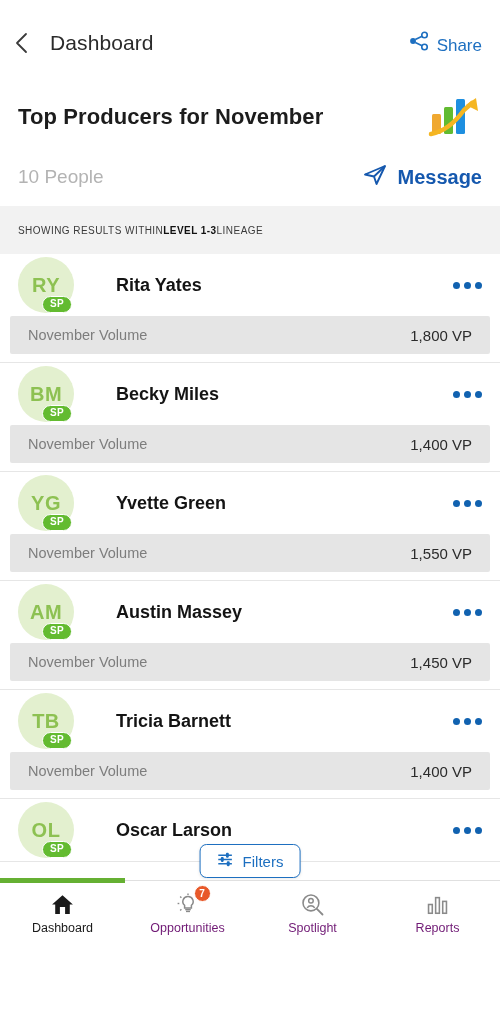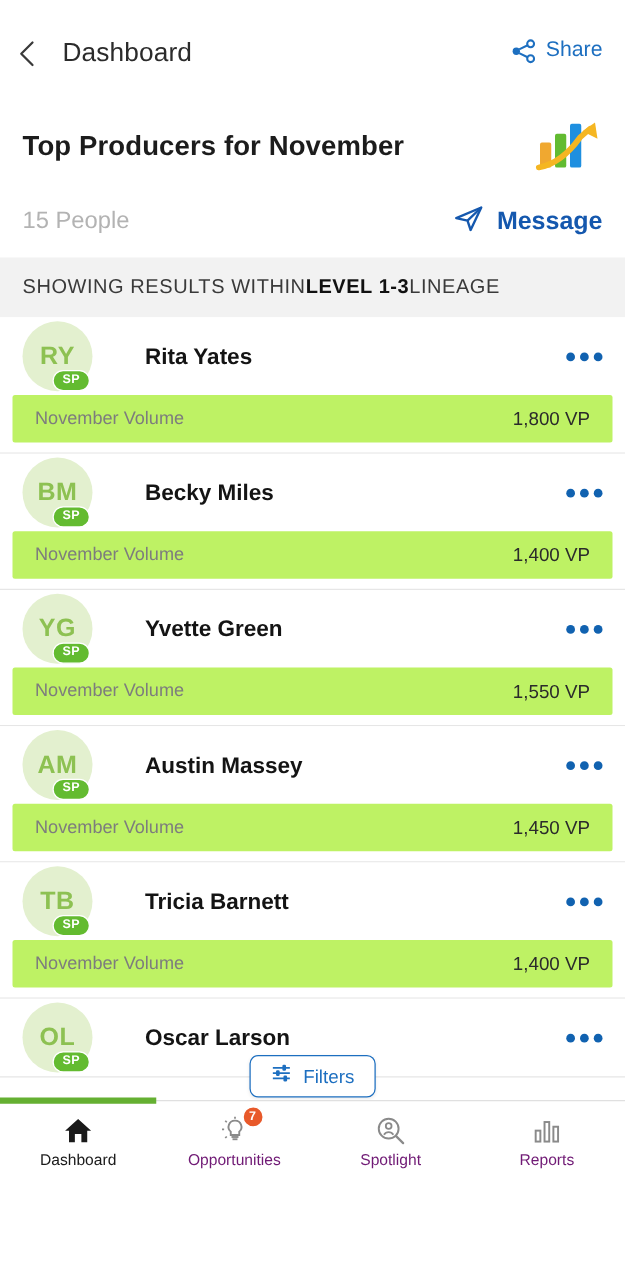--- a/index.html
+++ b/index.html
@@ -14,37 +14,37 @@
 
   
   .topbar {
     height: 86px; display:flex; align-items:center;
     padding: 0 18px 0 10px; background:#fff;
   }
   .back-btn { display:flex; align-items:center; gap:14px; cursor:pointer; }
   .chev { width:26px; height:26px; display:block; }
   .topbar-title { font-size:21px; color:#2b2b2b; font-weight:400; letter-spacing:0.1px; }
   .spacer { flex:1; }
-  .share-btn { display:flex; align-items:flex-start; gap:7px; cursor:pointer; }
+  .share-btn { display:flex; align-items:flex-end; gap:7px; cursor:pointer; }
   .share-label { color:#1d6fc0; font-size:17px; }
 
   
   .header-block { padding: 0 18px; background:#fff; }
   .header-row1 { display:flex; align-items:center; height:62px; }
   .page-title { font-size:22px; font-weight:bold; color:#1c1c1c; letter-spacing:0.1px; }
   .growth-icon { margin-left:auto; width:56px; height:46px; display:block; }
   .header-row2 { display:flex; align-items:center; height:58px; }
   .people-count { font-size:19px; color:#b3b3b3; }
   .message-btn { margin-left:auto; display:flex; align-items:center; gap:10px; cursor:pointer; }
   .message-label { color:#1558ae; font-size:20px; font-weight:bold;text-align:right; }
 
   
   .filter-banner {
     background:#f2f2f2; height:48px; display:flex; align-items:center;
-    padding: 0 18px; font-size:16px; color:#3a3a3a; letter-spacing:0.45px;
+    padding: 0 18px; font-size:10px; color:#3a3a3a; letter-spacing:0.45px;
   }
   .filter-banner b { font-weight:bold; color:#111; }
 
   
   .list { background:#fff; }
   .row { border-bottom:1px solid #e6e6e6; background:#fff; }
   .row-main { display:flex; align-items:center; height:62px; padding:0 18px;gap:28px; }
   .avatar-wrap { position:relative; width:56px; height:56px; flex:0 0 56px; }
   .avatar {
     width:56px; height:56px; border-radius:50%;
@@ -55,21 +55,21 @@
     position:absolute; right:2px; bottom:0px;
     background:#63bb30; color:#fff; font-size:10px; font-weight:bold;
     border-radius:9px; padding:1px 7px 2px; line-height:1.2;
     border:1.5px solid #fff; letter-spacing:0.3px;
   }
   .person-name { margin-left:14px; font-size:18px; font-weight:bold; color:#141414; }
   .kebab { margin-left:auto; display:flex; gap:4px; cursor:pointer; padding:10px 0 10px 16px; }
   .kebab i { width:7px; height:7px; border-radius:50%; background:#1162b0; display:block; }
   .row-sub {
     display:flex; align-items:center; justify-content:space-between;
-    background:#bef264; height:38px; padding:0 18px; margin:0 10px 8px;
+    background:#e5e5e5; height:38px; padding:0 18px; margin:0 10px 8px;
     border-radius:2px;
   }
   .sub-label { font-size:14.5px; color:#7d7d7d; }
   .sub-value { font-size:15px; color:#2b2b2b; }
 
   
   .filters-fab {
     position:absolute; left:50%; transform:translateX(-50%);
     bottom:66px; background:#fff; border:1.5px solid #1d6fc0;
     border-radius:7px; height:34px; padding:0 16px;
@@ -133,21 +133,21 @@
         <svg viewBox="0 0 56 46" width="56" height="46">
           <rect x="6" y="20" width="9" height="20" rx="1.5" fill="#f0a830"></rect>
           <rect x="18" y="13" width="9" height="27" rx="1.5" fill="#62bb31"></rect>
           <rect x="30" y="5" width="9" height="35" rx="1.5" fill="#1e8fe0"></rect>
           <path d="M5 40 C 16 38, 28 30, 38 16 L 46 9" fill="none" stroke="#f5b622" stroke-width="4.5" stroke-linecap="round"></path>
           <path d="M50 4 L 52 17 L 40 11 Z" fill="#f5b622"></path>
         </svg>
       </span>
     </div>
     <div class="header-row2">
-      <span class="people-count">15 People</span>
+      <span class="people-count">10 People</span>
       <span class="message-btn">
         <span>
           <svg viewBox="0 0 26 26" width="26" height="26">
             <path d="M3 12.5 L23 4 L14.5 22 L12 14.5 Z" fill="none" stroke="#1558ae" stroke-width="1.9" stroke-linejoin="round"></path>
             <line x1="12" y1="14.5" x2="23" y2="4" stroke="#1558ae" stroke-width="1.9"></line>
           </svg>
         </span>
         <span class="message-label">Message</span>
       </span>
     </div>

